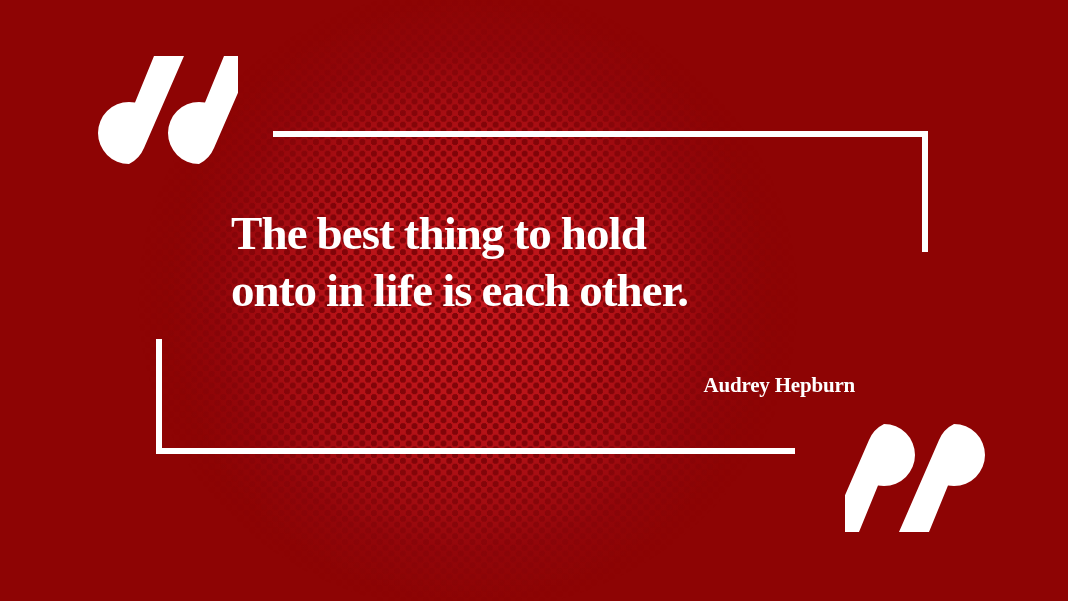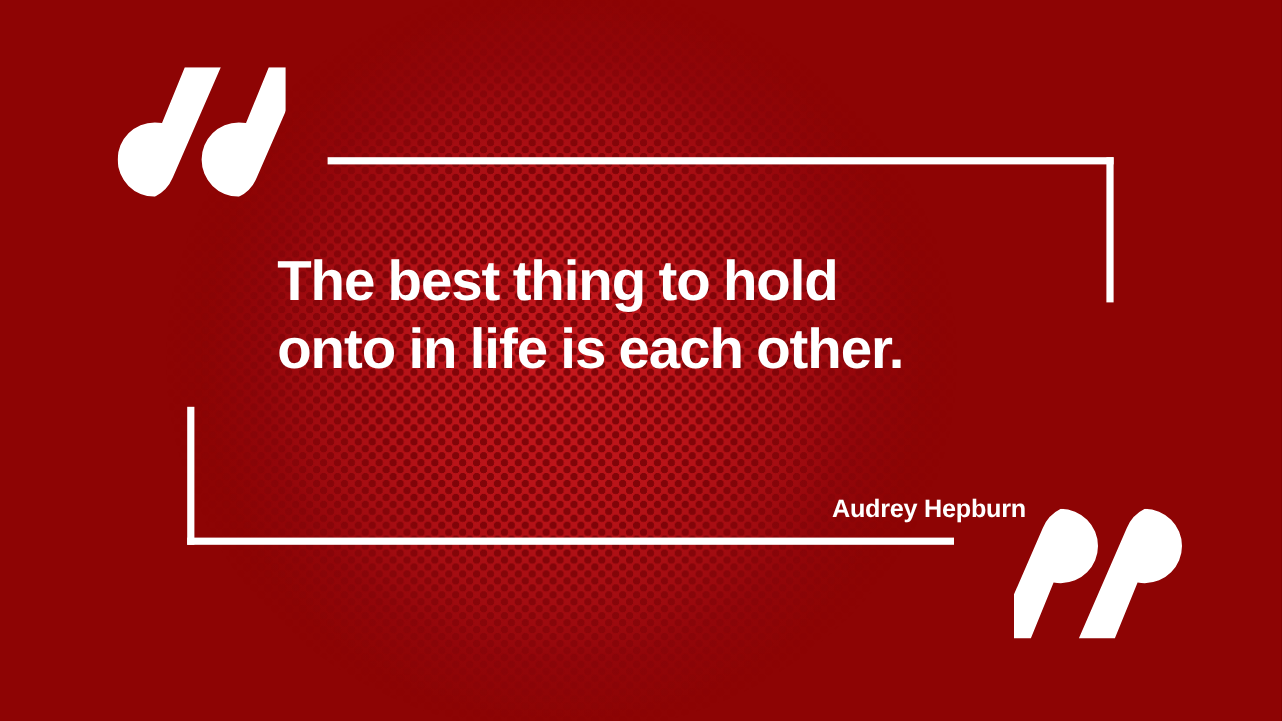--- a/index.html
+++ b/index.html
@@ -7,21 +7,21 @@
     margin: 0;
     padding: 0;
     background: #6d0303;
   }
   #stage {
     position: relative;
     width: 1068px;
     height: 601px;
     overflow: hidden;
     background: #8e0404;
-    font-family: Liberation Sans, sans-serif;
+    font-family: Liberation Serif, serif;
   }
 
   
   .bg-base {
     position: absolute;
     inset: 0;
     background: #8e0404;
   }
   
   .bg-glow {
@@ -95,21 +95,20 @@
   #attribution {
     position: absolute;
     left: 231px;
     top: 373px;
     width: 624px;
     text-align: right;
     color: #ffffff;
     font-size: 21px;
     font-weight: bold;
     letter-spacing: -0.2px;
-    margin-top: 40px;
   }
 </style>
 </head>
 <body>
 
 <div id="stage">
 
   <div class="bg-base"></div>
   <div class="bg-glow"></div>
   <div class="bg-dots"></div>

